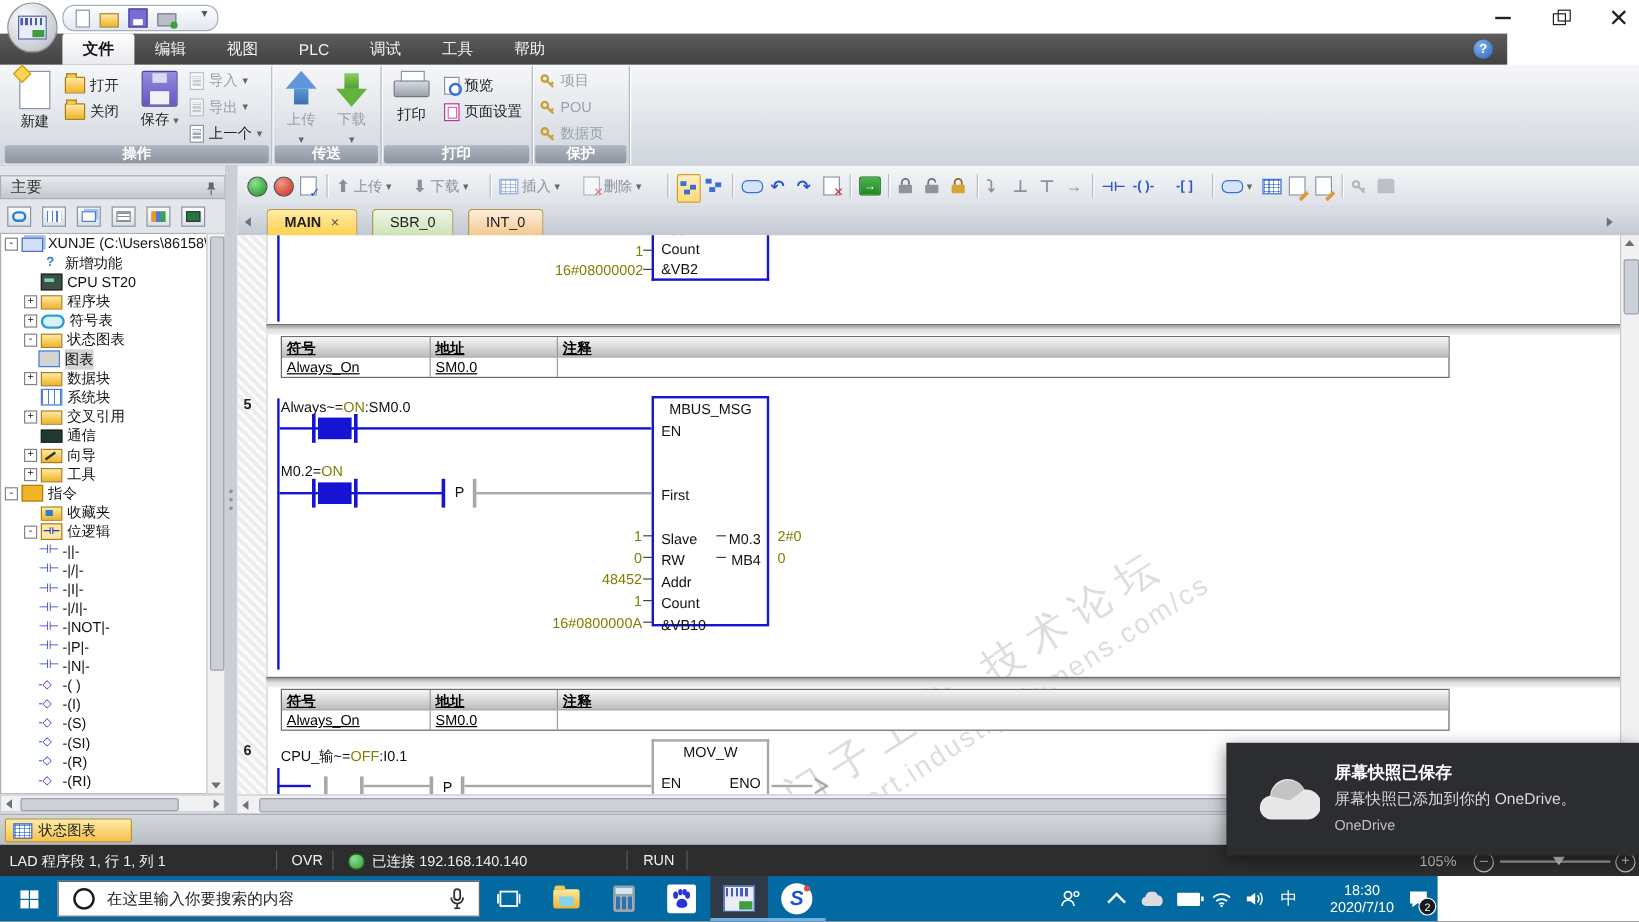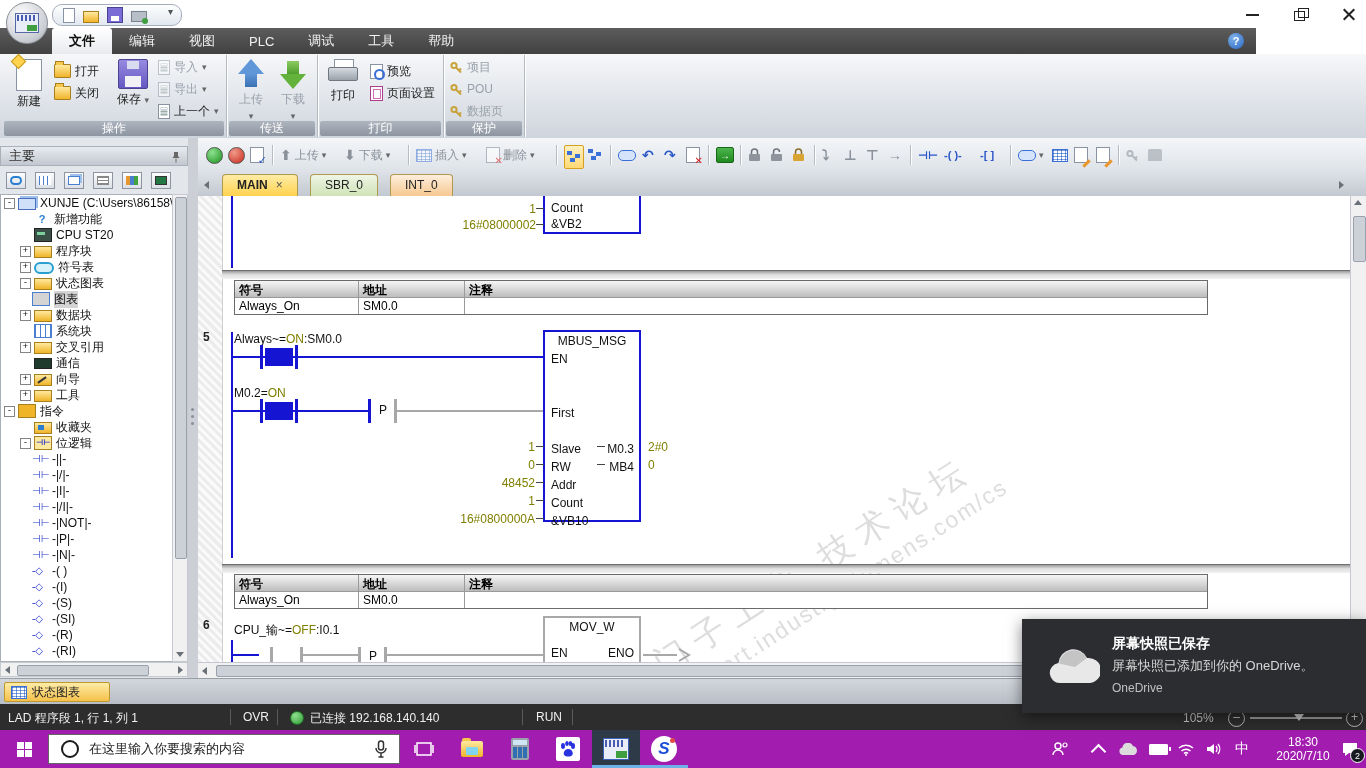--- a/index.html
+++ b/index.html
@@ -41,21 +41,21 @@
   .mtab.active{background:linear-gradient(#ffffff,#e8eaee);color:#111;border-radius:3px 3px 0 0;font-weight:bold;}
   .help-circle{position:absolute;right:12px;top:5px;width:16px;height:16px;border-radius:50%;
                background:radial-gradient(circle at 35% 30%,#7fb2ea,#2a66c0);color:#fff;font-size:11px;font-weight:bold;
                display:flex;align-items:center;justify-content:center;}
 
   
   .ribbon{position:absolute;left:0;top:54px;width:1366px;height:84px;
           background:linear-gradient(#f6f7f9,#cfd5dd);border-bottom:1px solid #8e97a2;}
   .rgroup{position:absolute;top:1px;height:82px;border-right:1px solid #b4bac2;box-shadow:1px 0 0 #fff;}
   .rglabel{position:absolute;left:2px;right:2px;bottom:1px;height:15px;border-radius:2px;
-           background:linear-gradient(#aeb5bf,#8d95a1);color:#fff;font-size:12px;text-align:center;line-height:15px;}
+           background:linear-gradient(#aeb5bf,#8d95a1);color:#fff;font-size:12px;text-align:center;line-height:15px;font-weight:bold;}
   .rbig{position:absolute;width:46px;text-align:center;color:#222;font-size:12px;}
   .rbig .ric{margin:2px auto 2px;}
   .rsmall{position:absolute;height:20px;display:flex;align-items:center;gap:4px;color:#222;font-size:12px;white-space:nowrap;}
   .dis{color:#99a1ab;}
   .dis .ric,.dis .ric-s{opacity:.5;}
   .dd{font-size:9px;color:#666;}
   .ric-page{width:24px;height:30px;background:#fff;border:1px solid #8a93a3;position:relative;}
   .ric-page::before{content:"";position:absolute;left:-4px;top:-4px;width:9px;height:9px;background:#ffd34d;border:1px solid #c79a1e;transform:rotate(45deg);}
   .ric-floppy{width:28px;height:28px;background:linear-gradient(#978ae0,#6457c2);border:1px solid #4a4390;border-radius:2px;position:relative;}
   .ric-floppy::before{content:"";position:absolute;left:6px;bottom:1px;width:16px;height:11px;background:#f2f2f6;}
@@ -174,21 +174,21 @@
   .lblock.gray{border-color:#a8a8a8;}
   .btitle{position:absolute;left:0;right:0;top:2px;text-align:center;font-size:12px;color:#111;}
   .bparam{position:absolute;left:6px;font-size:12px;color:#111;}
   .bparam.r{left:auto;right:5px;}
   .lval{position:absolute;font-size:12px;color:#7f7f00;text-align:right;}
   .stub{position:absolute;width:8px;height:1px;background:#444;}
   .ptxt{position:absolute;font-size:12px;color:#111;}
   .sepband{position:absolute;left:24px;width:1128px;height:8px;border-top:1px solid #6f6f6f;
            background:linear-gradient(#9a9a9a,#dedede 45%,#f2f2f2);}
   .sym-table{position:absolute;width:972px;border:1px solid #6a6a6a;background:#fff;}
-  .strow{display:flex;height:16px;border-bottom:1px solid #9a9a9a;}
+  .strow{display:flex;height:16px;border-bottom:1px solid #9a9a9a;text-decoration:underline;}
   .strow:last-child{border-bottom:none;}
   .shead{background:linear-gradient(#f6f6f6,#bdbdbd);font-weight:bold;}
   .scell{border-right:1px solid #9a9a9a;padding:1px 4px;box-sizing:border-box;font-size:12px;overflow:hidden;white-space:nowrap;}
   .scell.c0{width:124px;} .scell.c1{width:106px;} .scell.c2{flex:1;border-right:none;}
   .scell.green{color:#15803d;text-decoration:underline;margin-top:48px;}
   .wm{position:absolute;left:430px;top:470px;transform:rotate(-33deg);transform-origin:0 50%;
       color:rgba(180,180,180,.45);pointer-events:none;white-space:nowrap;}
   .wm .l1{font-size:34px;letter-spacing:10px;}
   .wm .l2{font-size:23px;margin-left:40px;letter-spacing:2px;}
 
@@ -211,21 +211,21 @@
   .ztrack{position:absolute;height:2px;background:#9a9a9a;}
   .zthumb{position:absolute;width:0;height:0;border-left:5px solid transparent;border-right:5px solid transparent;border-top:7px solid #c8c8c8;}
 
   
   .toast{position:absolute;left:1022px;top:619px;width:344px;height:94px;background:#2b2d30;z-index:40;box-shadow:0 4px 14px rgba(0,0,0,.5);}
   .toast .ttl{position:absolute;left:90px;top:16px;color:#fff;font-size:14px;font-weight:bold;}
   .toast .bdy{position:absolute;left:90px;top:38px;color:#d8d8d8;font-size:13px;}
   .toast .appn{position:absolute;left:90px;top:62px;color:#c0c0c0;font-size:12px;}
 
   
-  .taskbar{position:absolute;left:0;top:730px;width:1366px;height:38px;background:#a21caf;color:#fff;}
+  .taskbar{position:absolute;left:0;top:730px;width:1198px;height:38px;background:#0369a1;color:#fff;}
   .startbtn{position:absolute;left:0;top:0;width:48px;height:38px;display:flex;align-items:center;justify-content:center;}
   .winlogo{width:15px;height:15px;position:relative;}
   .winlogo::before,.winlogo::after{content:"";position:absolute;width:7px;height:7px;background:#fff;}
   .winlogo::before{left:0;top:0;box-shadow:8px 0 0 #fff;}
   .winlogo::after{left:0;top:8px;box-shadow:8px 0 0 #fff;}
   .searchbox{position:absolute;left:48px;top:4px;width:352px;height:30px;background:#fff;border:1px solid #666;box-sizing:border-box;display:flex;align-items:center;}
   .cortana{width:14px;height:14px;border:2px solid #1a1a1a;border-radius:50%;margin:0 10px 0 12px;flex:none;}
   .sph{color:#222;font-size:13px;flex:1;}
   .tcell{position:absolute;top:0;width:48px;height:38px;display:flex;align-items:center;justify-content:center;}
   .tcell.active{background:#2e3a47;}

